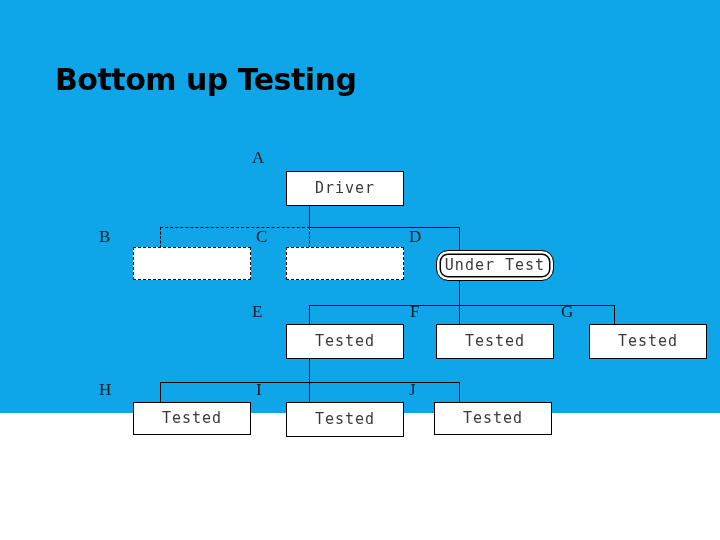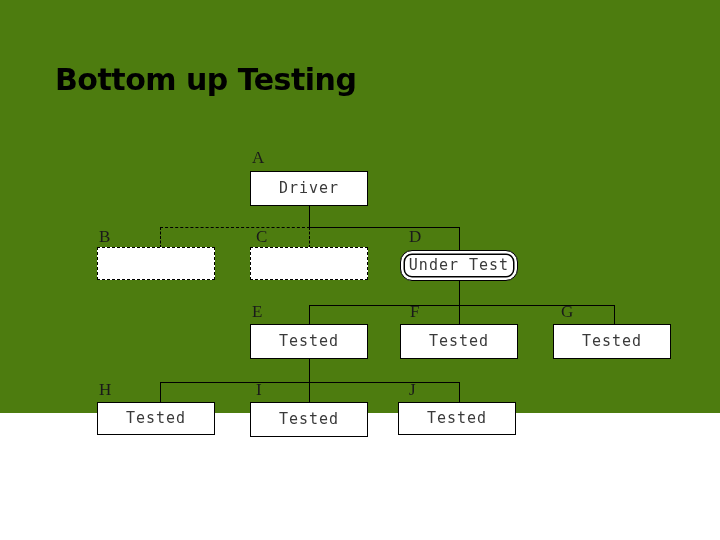--- a/index.html
+++ b/index.html
@@ -13,21 +13,21 @@
     position: relative;
     overflow: hidden;
     font-family: "Liberation Serif", serif;
   }
 
   #slide {
     position: absolute;
     left: 0; top: 0;
     width: 720px;
     height: 413px;
-    background: #4d7c0f;
+    background: #0ea5e9;
   }
 
   
   #slide-title {
     position: absolute;
     left: 55px;
     top: 62px;
     font-family: "DejaVu Sans", sans-serif;
     font-weight: bold;
     font-size: 30px;
@@ -46,20 +46,21 @@
 
   
   .node {
     position: absolute;
     box-sizing: border-box;
     background: #ffffff;
     display: flex;
     align-items: center;
     justify-content: center;
     z-index: 5;
+    margin-left: 36px;
   }
   .node-text {
     font-family: "DejaVu Sans Mono", monospace;
     font-size: 15px;
     color: #3a3a3a;
     letter-spacing: 1px;
     white-space: nowrap;
     line-height: 1;
   }
 

